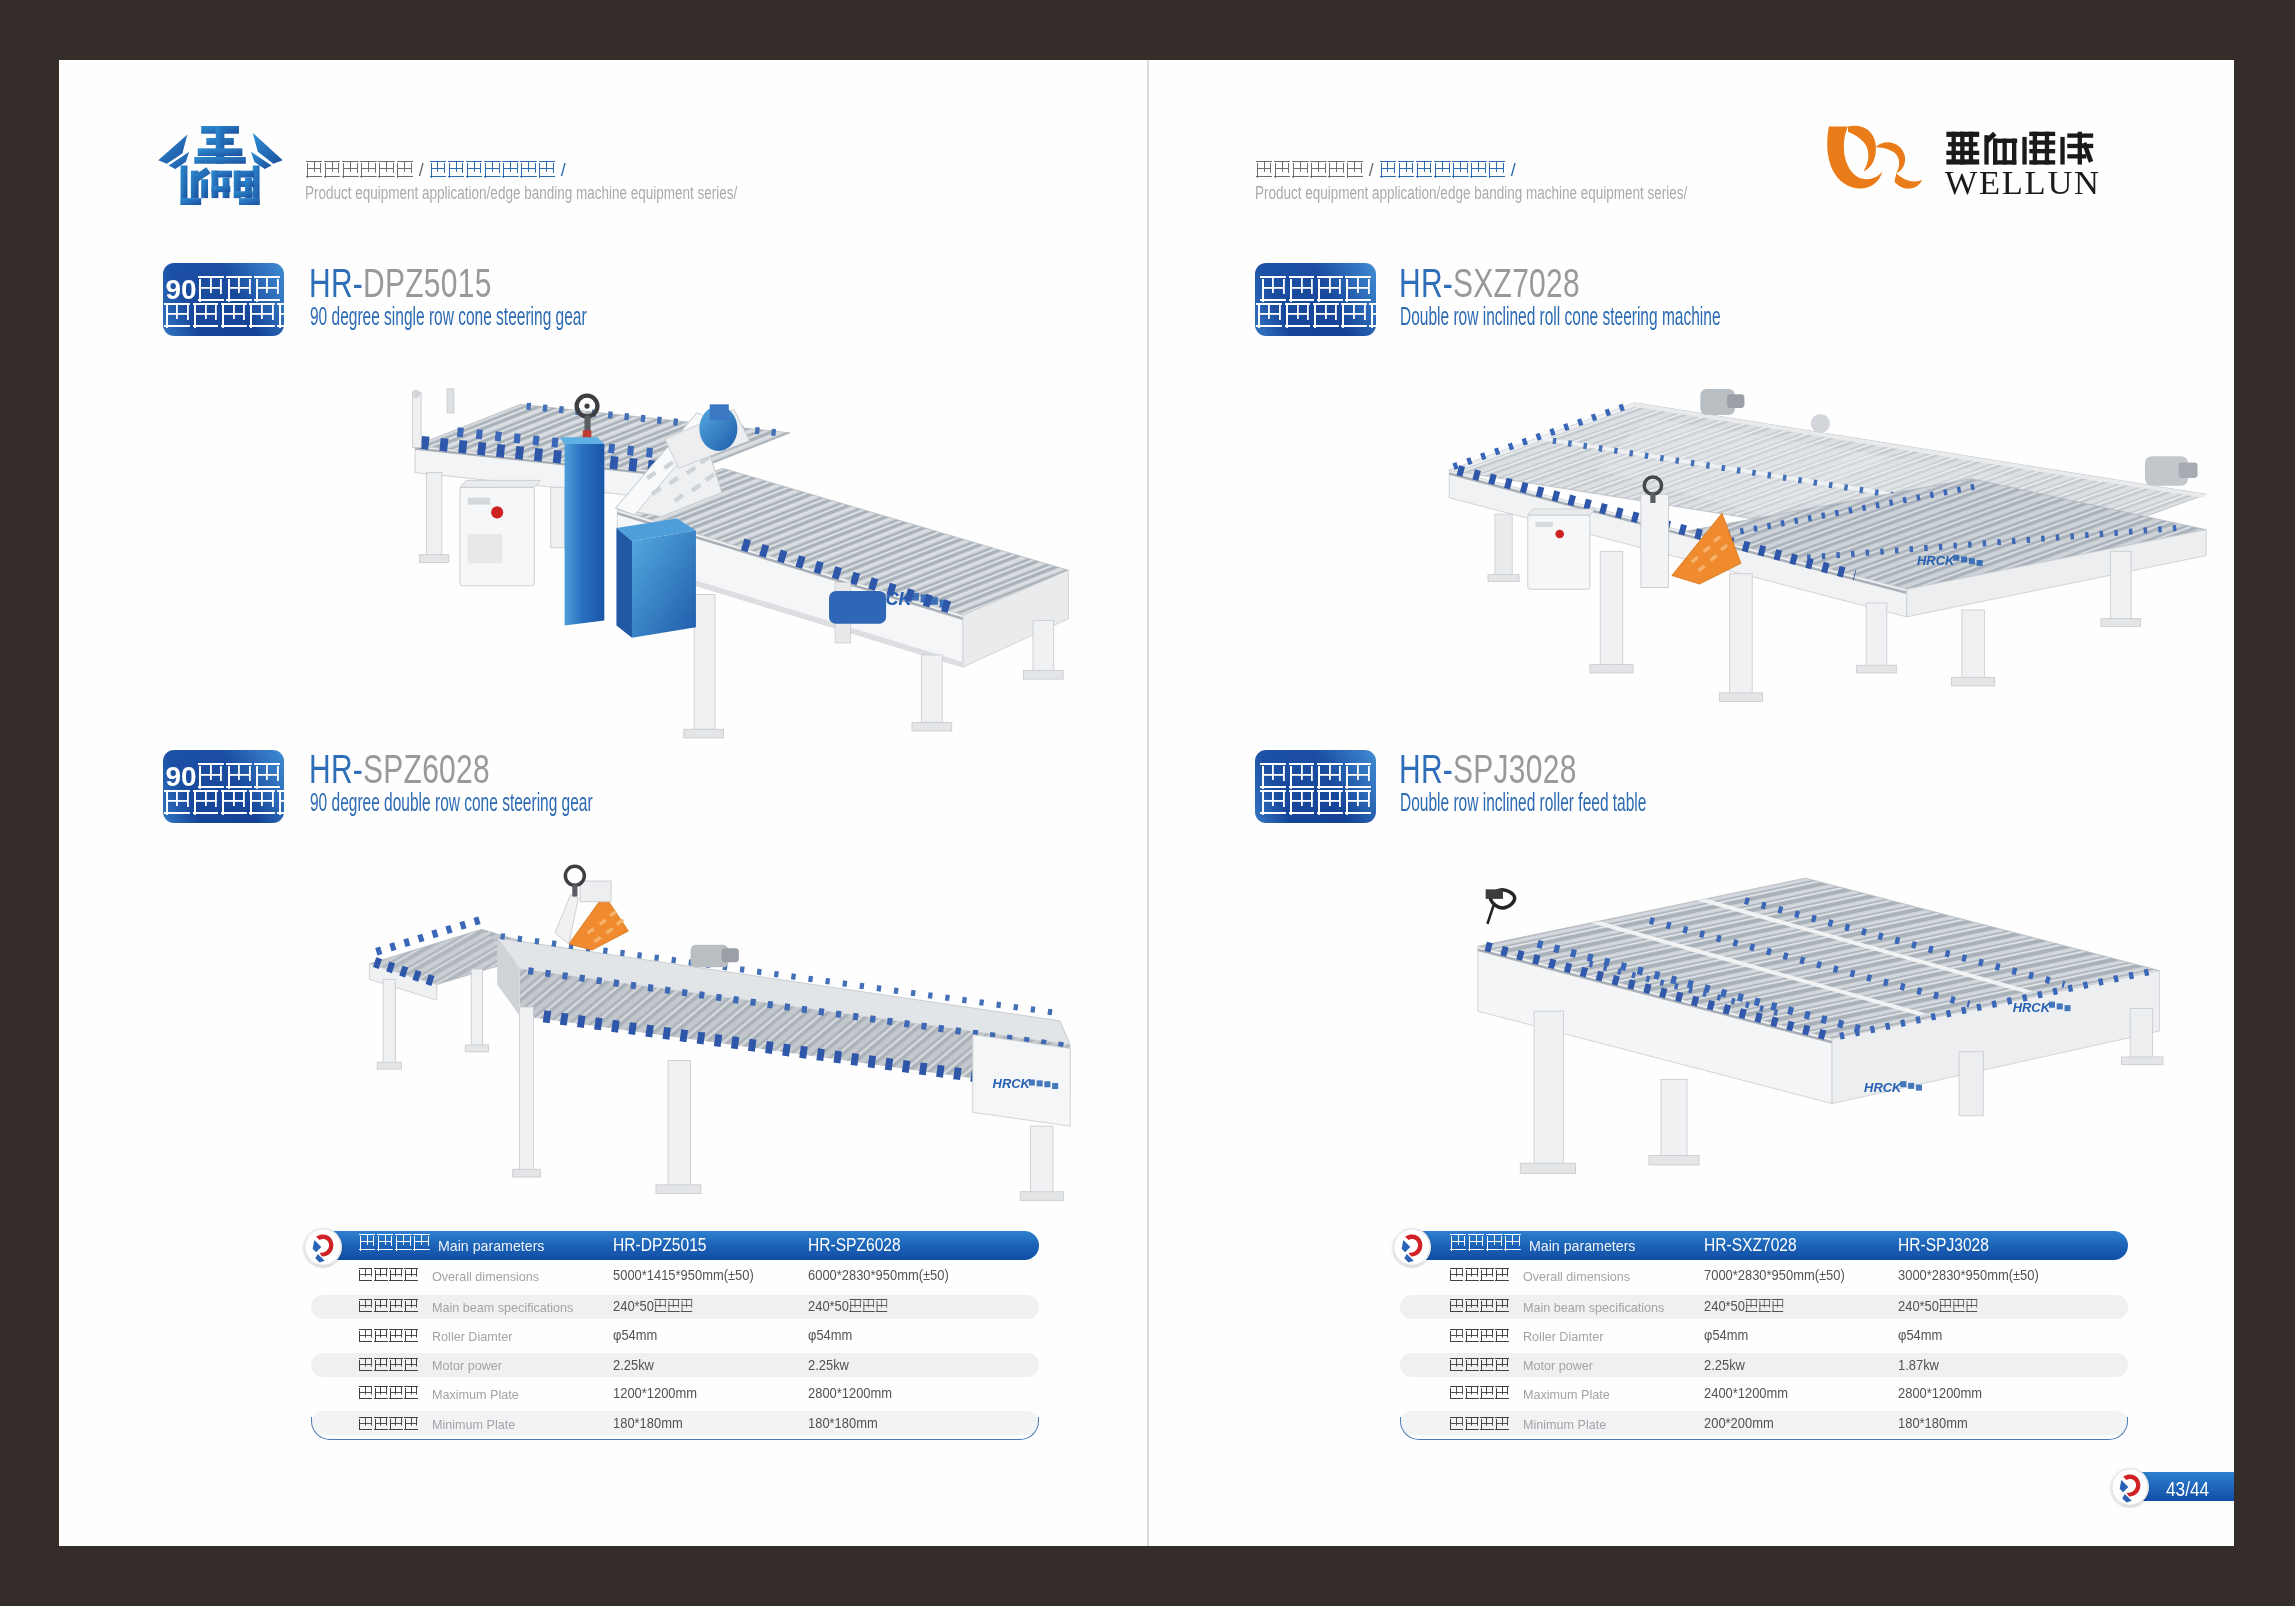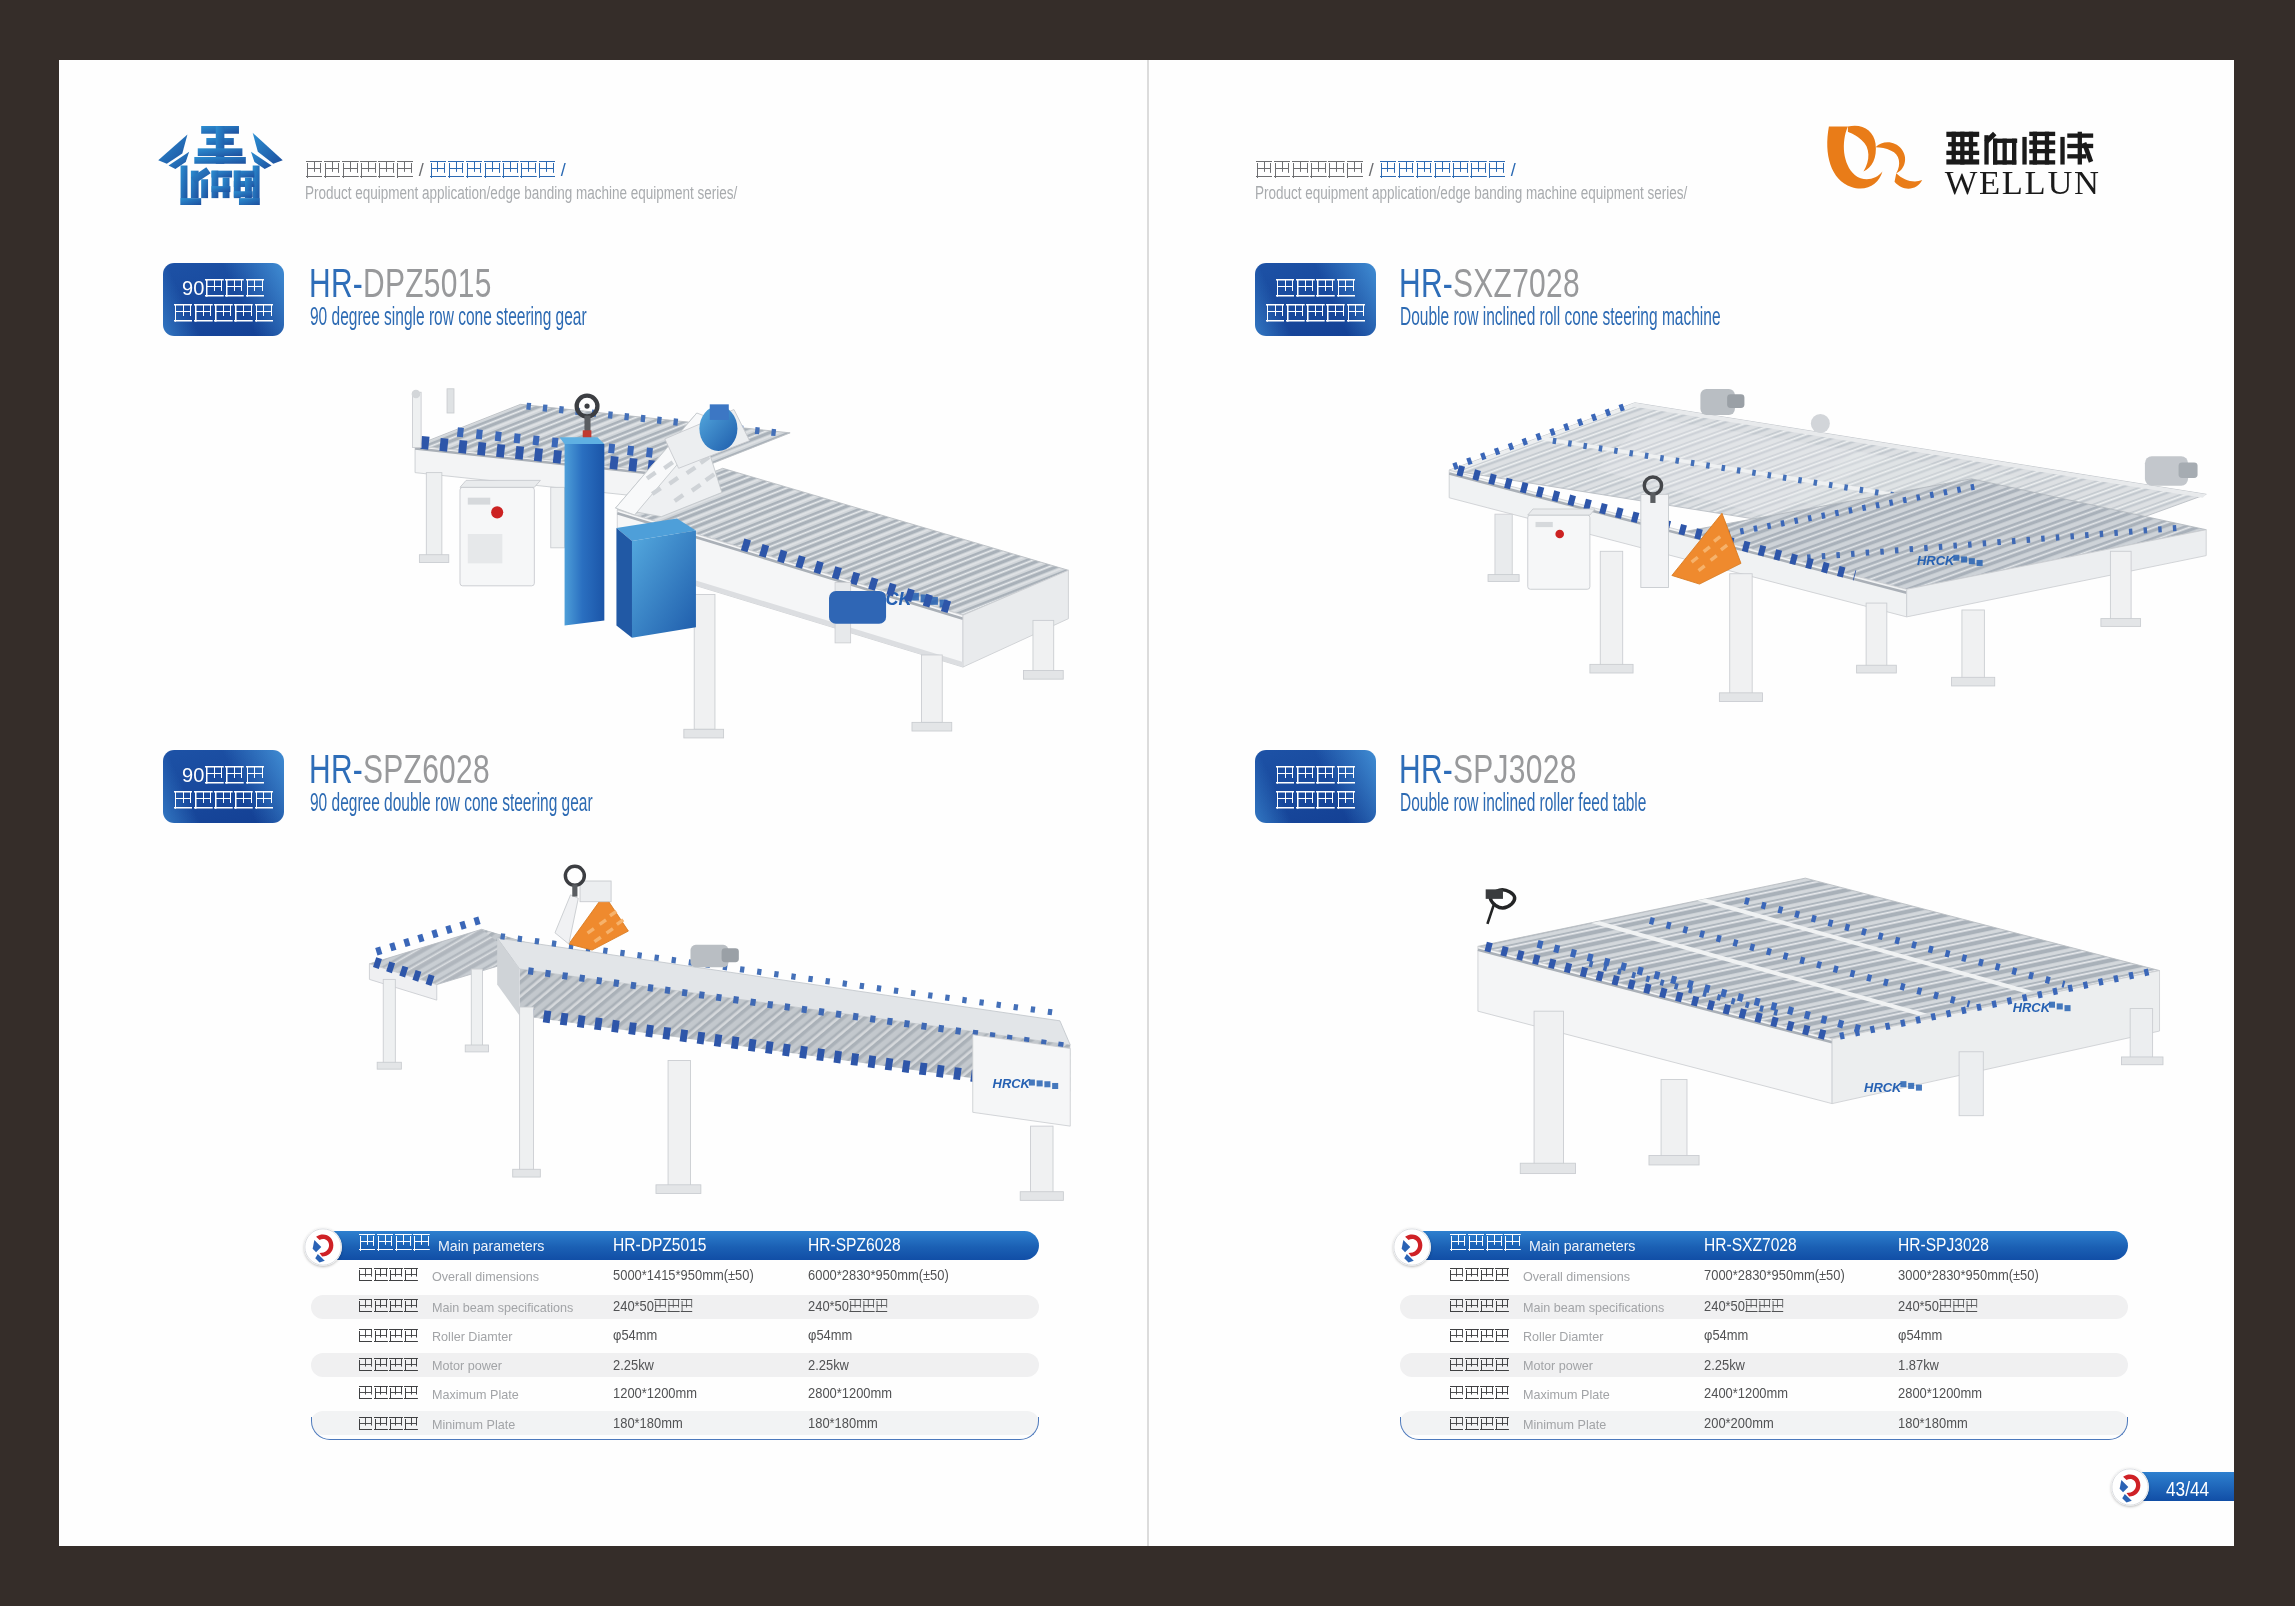--- a/index.html
+++ b/index.html
@@ -10,21 +10,21 @@
 
 .z{display:inline-block;width:.92em;height:.92em;margin:0 .045em;vertical-align:-.09em;
 background-image:linear-gradient(currentColor,currentColor),linear-gradient(currentColor,currentColor),linear-gradient(currentColor,currentColor),linear-gradient(currentColor,currentColor),linear-gradient(currentColor,currentColor),linear-gradient(currentColor,currentColor);
 background-repeat:no-repeat;
 background-size:100% 8%,86% 7%,100% 8%,8% 88%,7% 58%,7% 58%;
 background-position:50% 2%,50% 47%,50% 98%,6% 100%,50% 18%,94% 28%;}
 .hdr-cn{font-size:18px;color:#6d6e71;letter-spacing:0;white-space:nowrap}
 .hdr-cn b{color:#2c6ab3;font-weight:normal}
 .hdr-en{font-size:18px;color:#a8abae;white-space:nowrap;transform:scaleX(.75);transform-origin:0 0}
 .badge{width:121px;height:73px;border-radius:11.2px;background:linear-gradient(245deg,rgba(66,144,214,.95) 0%,rgba(66,144,214,0) 40%),linear-gradient(65deg,rgba(60,136,208,.75) 0%,rgba(60,136,208,0) 24%),linear-gradient(160deg,#1d52a6 0%,#133f93 100%);color:#fff;text-align:center;padding-top:13px}
-.badge .l{font-size:20px;line-height:25px;font-weight:normal;white-space:nowrap}
+.badge .l{font-size:28px;line-height:25px;font-weight:bold;white-space:nowrap}
 .title{font-size:41px;letter-spacing:0.4px;white-space:nowrap;transform:scaleX(.73);transform-origin:0 0;color:#2e6db8}
 .title span{color:#98999b}
 .subt{font-size:25px;color:#2c6ab3;white-space:nowrap;transform:scaleX(.62);transform-origin:0 0}
 
 .tbar{position:absolute;width:721px;height:29px;border-radius:14.7px;background:linear-gradient(180deg,#2e80cf 0%,#1b60b4 55%,#114ea6 100%)}
 .trow{position:absolute;width:728px;height:24px;border-radius:12px}
 .gray{background:#f0f0f1}
 .tarc{position:absolute;width:728px;height:23px;border:1.7px solid #4d79bc;border-top:none;border-radius:0 0 19px 19px}
 .tc{position:absolute;font-size:15px;font-weight:bold;color:#3f4042;white-space:nowrap}
 .te{position:absolute;font-size:13.4px;color:#a2a4a7;white-space:nowrap;transform:scaleX(.94);transform-origin:0 0}

